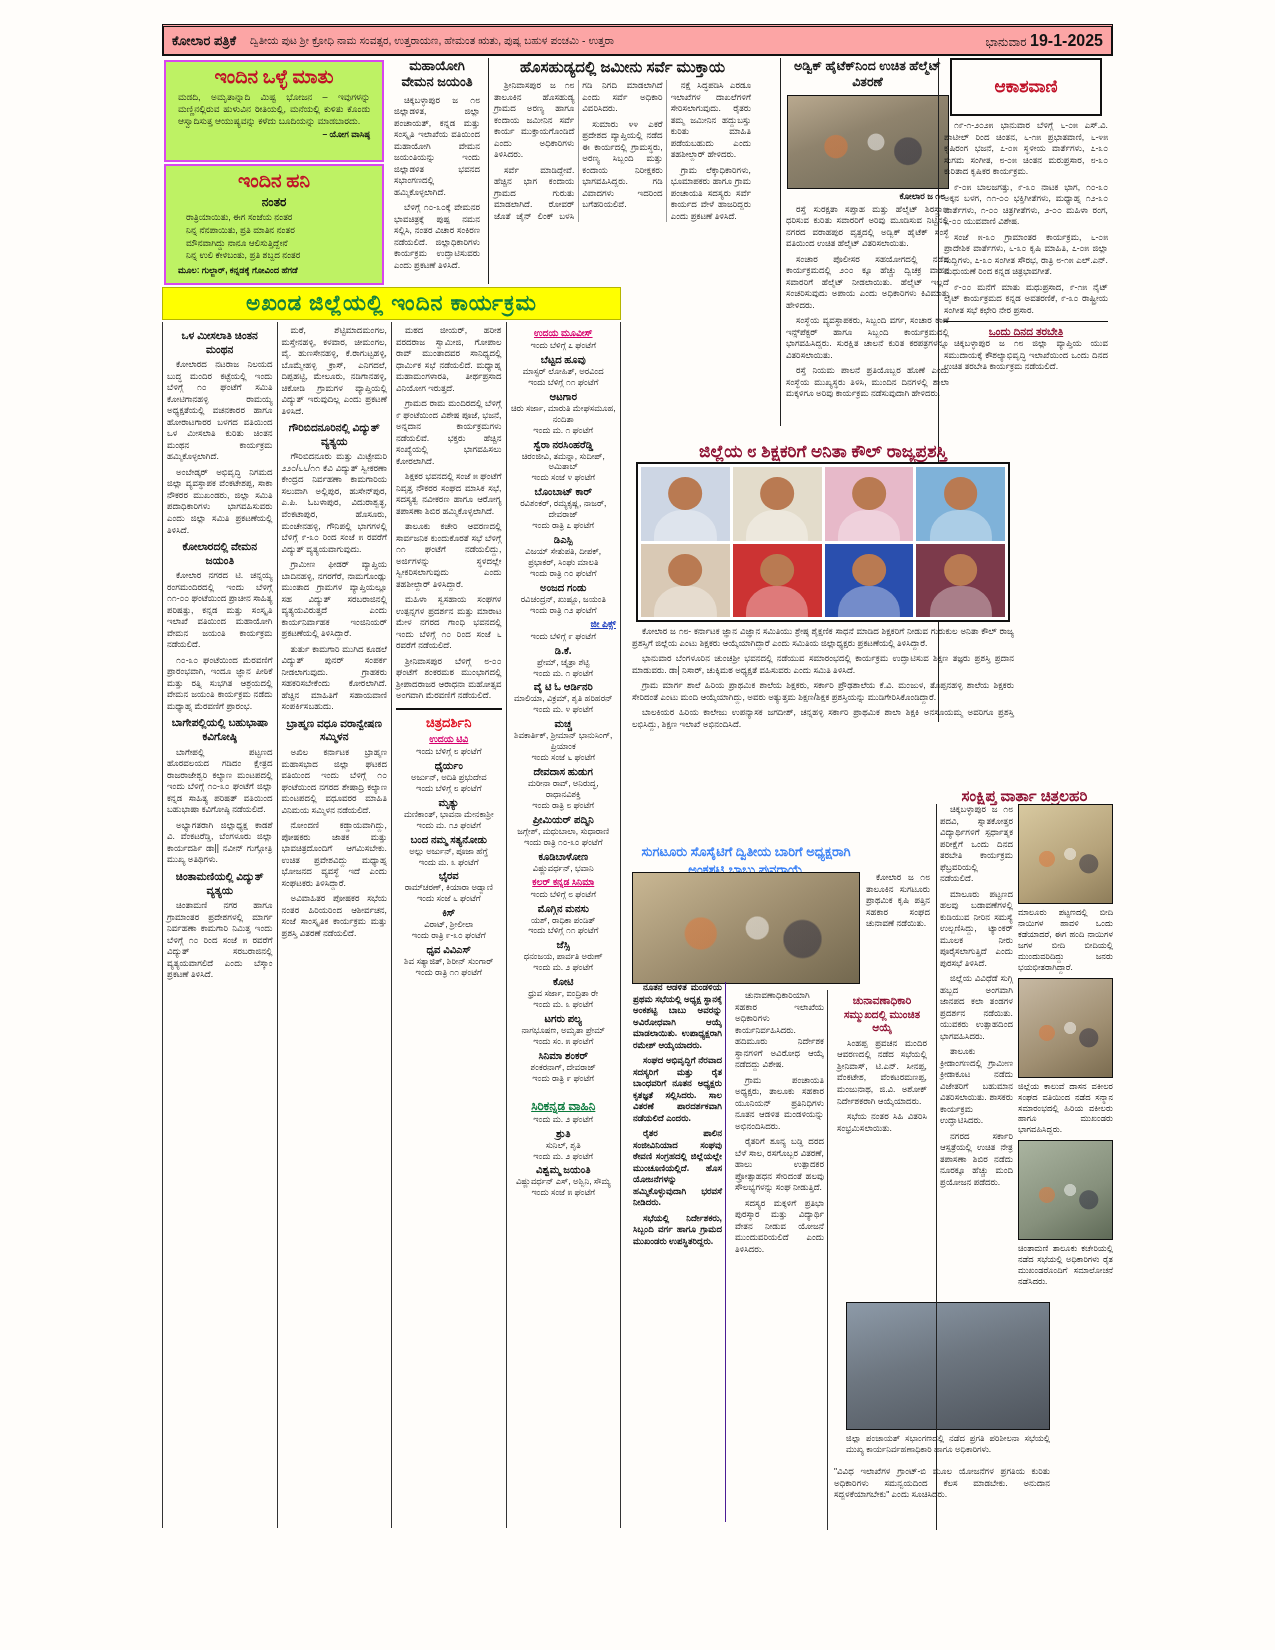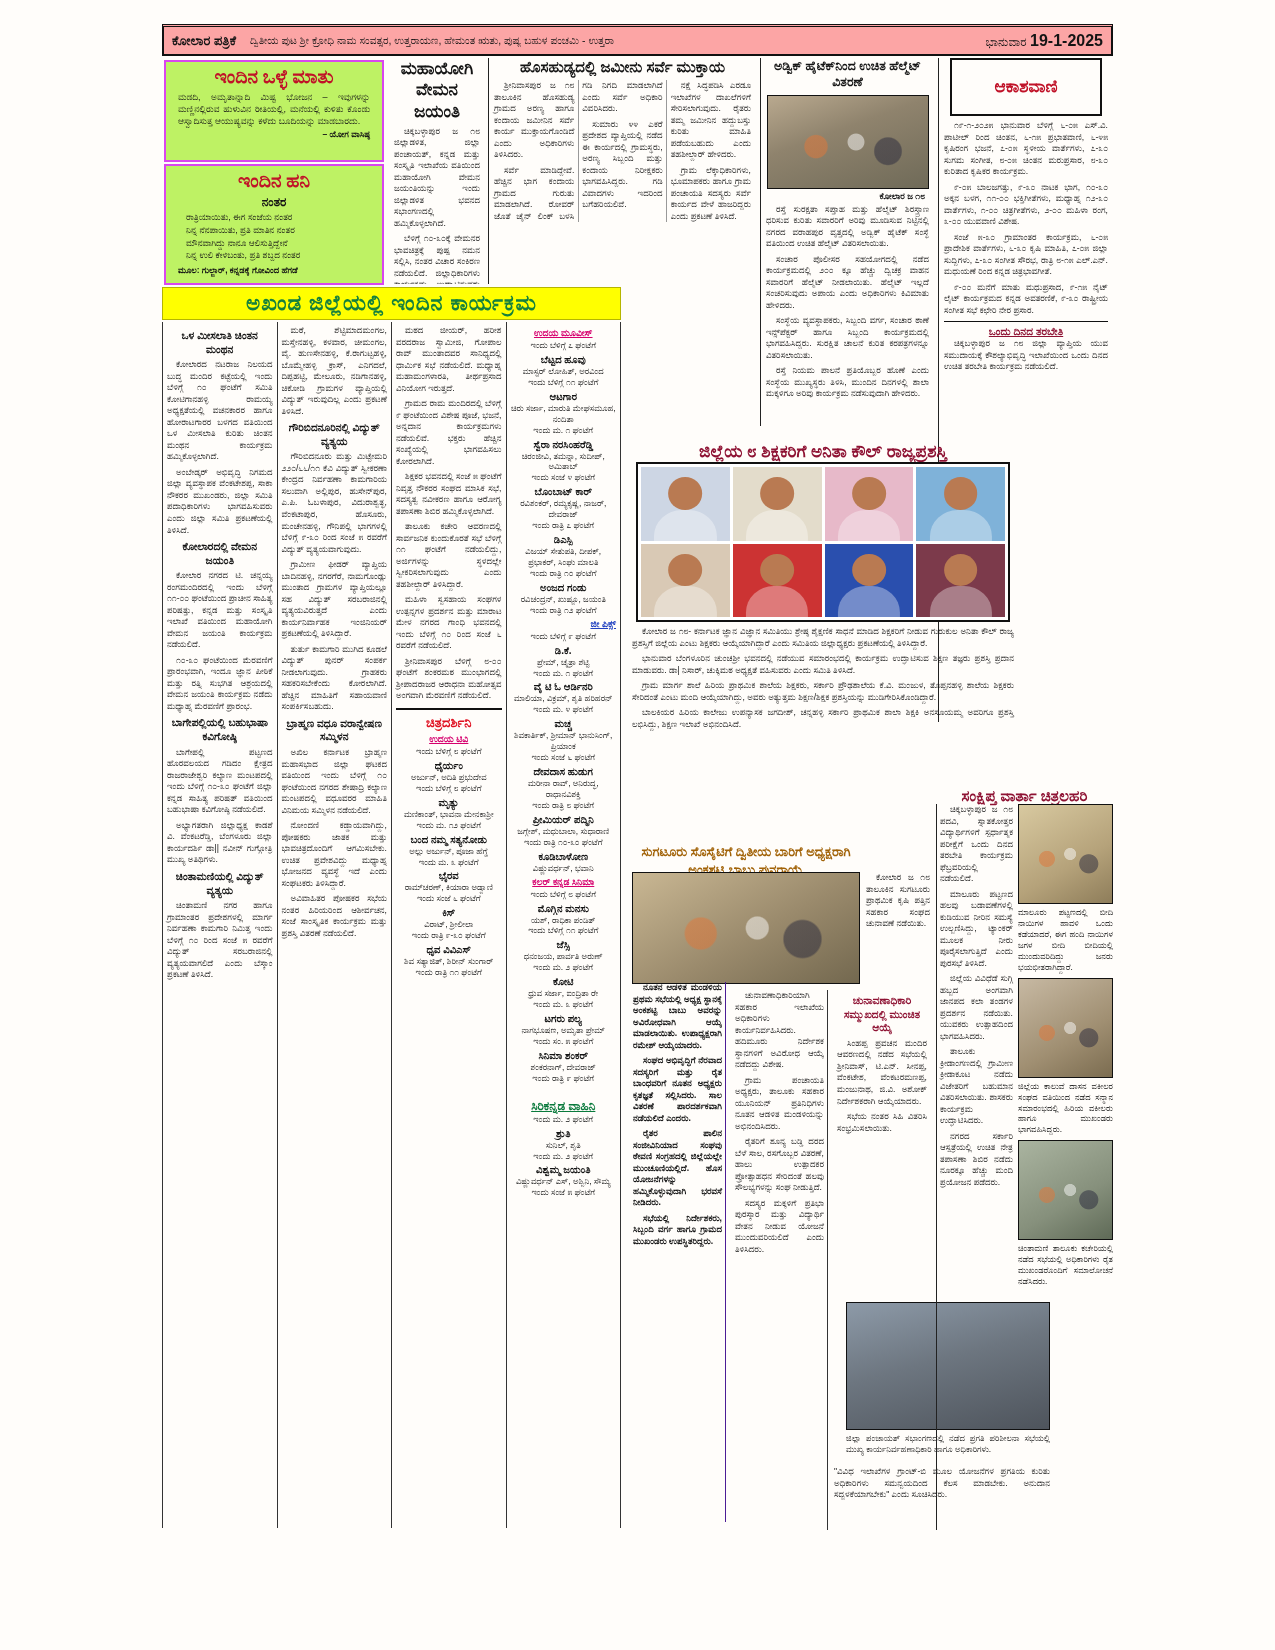--- a/index.html
+++ b/index.html
@@ -29,25 +29,25 @@
         font-family:"Liberation Serif","DejaVu Serif",serif;font-size:19px;font-weight:bold;}
   .good-word p{margin:0;font-size:9px;line-height:1.35;text-align:justify;}
   .gw-src{text-align:right;font-size:8.5px;font-weight:bold;margin-top:2px;}
   .hani{left:164px;top:164px;width:220px;height:121px;}
   .hani h3{margin:1px 0 2px 0;text-align:center;font-size:12px;}
   .poem-line{text-align:left;font-size:8.8px;line-height:1.45;padding-left:8px;}
   .hani-src{font-size:8.4px;font-weight:bold;margin-top:3px;}
 
   
   .col-vemana{position:absolute;left:390px;top:58px;width:94px;height:226px;padding:0 4px;}
-  .col-vemana h3{margin:0 0 4px 0;text-align:center;font-size:17px;line-height:1.25;}
+  .col-vemana h3{margin:0 0 4px 0;text-align:center;font-size:13px;line-height:1.25;}
   .art-survey{position:absolute;left:488px;top:58px;width:268px;height:226px;border-left:1px solid #222;padding:0 5px;}
   .art-survey h2{margin:0 0 4px 0;text-align:center;font-size:15px;}
   .survey-cols{column-count:3;column-gap:8px;column-rule:1px solid #999;}
-  .art-advik{position:absolute;left:760px;top:58px;width:174px;height:368px;border-left:1px solid #222;padding:0 5px;}
+  .art-advik{position:absolute;left:780px;top:58px;width:174px;height:368px;border-left:1px solid #222;padding:0 5px;}
   .art-advik h3{margin:0 0 4px 0;text-align:center;font-size:12.5px;line-height:1.3;}
   .photo{border:1px solid #111;background:
      linear-gradient(160deg,#b9a98f 0%,#8f836d 40%,#6f6a58 100%);position:relative;}
   .photo:before{content:"";position:absolute;inset:0;
      background:radial-gradient(circle at 30% 55%,rgba(220,120,60,.55) 0 9%,transparent 10%),
                 radial-gradient(circle at 55% 50%,rgba(250,250,250,.5) 0 8%,transparent 9%),
                 radial-gradient(circle at 75% 60%,rgba(40,40,60,.5) 0 10%,transparent 11%);}
   .advik-photo{width:162px;height:94px;margin:0 auto 2px auto;}
   .dateline{text-align:right;font-size:8.6px;font-weight:bold;margin:0 4px 2px 0;}
 
@@ -87,21 +87,21 @@
   .cell:before{content:"";position:absolute;left:50%;top:58%;width:70%;height:80%;transform:translateX(-50%);
       border-radius:45% 45% 10% 10%;background:rgba(255,255,255,.35);}
   .cell:after{content:"";position:absolute;left:50%;top:14%;width:38%;height:44%;transform:translateX(-50%);
       border-radius:50%;background:#b97a52;}
   .c1{background:#cdd6e4;}.c2{background:#e3dccb;}.c3{background:#e7b9c9;}.c4{background:#7fb2d9;}
   .c5{background:#d9c9b5;}.c6{background:#cc3333;}.c7{background:#2a4fae;}.c8{background:#7c3a4b;}
   .award-body{position:absolute;left:630px;top:626px;width:386px;height:200px;padding:0 2px;}
 
   
   .society-h{position:absolute;left:630px;top:830px;width:232px;height:40px;text-align:center;
-      color:#a16207;font-weight:bold;font-size:13px;line-height:1.35;}
+      color:#3b82f6;font-weight:bold;font-size:13px;line-height:1.35;}
   .society-photo{position:absolute;left:632px;top:872px;width:228px;height:112px;
       background:linear-gradient(150deg,#c9b793,#9a8a6c 55%,#73684f);}
   .society-side{position:absolute;left:864px;top:872px;width:68px;height:112px;padding:0 2px;}
   .scol1{position:absolute;left:630px;top:982px;width:96px;height:540px;padding:0 3px;border-right:1px solid #4c1d95;font-weight:bold;}
   .scol2{position:absolute;left:732px;top:990px;width:96px;height:540px;padding:0 3px;border-right:1px solid #333;}
   .scol3{position:absolute;left:834px;top:990px;width:96px;height:308px;padding:0 3px;}
   .meeting-photo{position:absolute;left:846px;top:1302px;width:204px;height:128px;border:1px solid #111;
       background:linear-gradient(165deg,#8d9aa8,#6d7680 45%,#4e545c);}
   .meeting-cap{position:absolute;left:846px;top:1433px;width:204px;height:30px;font-size:8.4px;line-height:1.3;text-align:justify;}
   .quote{position:absolute;left:834px;top:1466px;width:216px;height:64px;font-size:8.6px;line-height:1.34;text-align:justify;}

